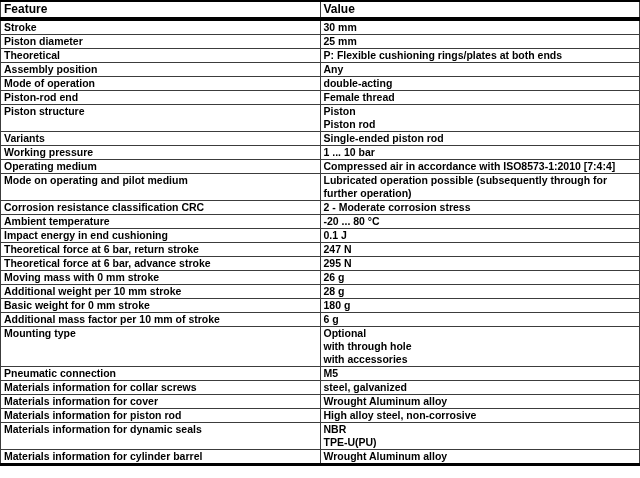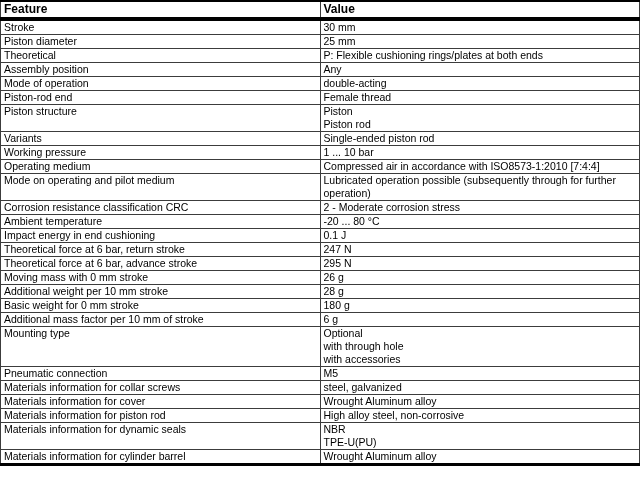--- a/index.html
+++ b/index.html
@@ -26,20 +26,21 @@
   }
   table.spec col { width: 50%; }
   table.spec th,
   table.spec td {
     border: 1px solid #3c3c3c;
     padding: 0 3px;
     text-align: left;
     vertical-align: top;
     line-height: 13px;
     overflow: hidden;
+    font-weight: bold;
   }
   table.spec thead th {
     font-size: 12px;
     font-weight: bold;
     line-height: 15px;
     border-bottom: 4px solid #000000;
     background: #ffffff;
   }
   table.spec td .value-line {
     line-height: 13px;

